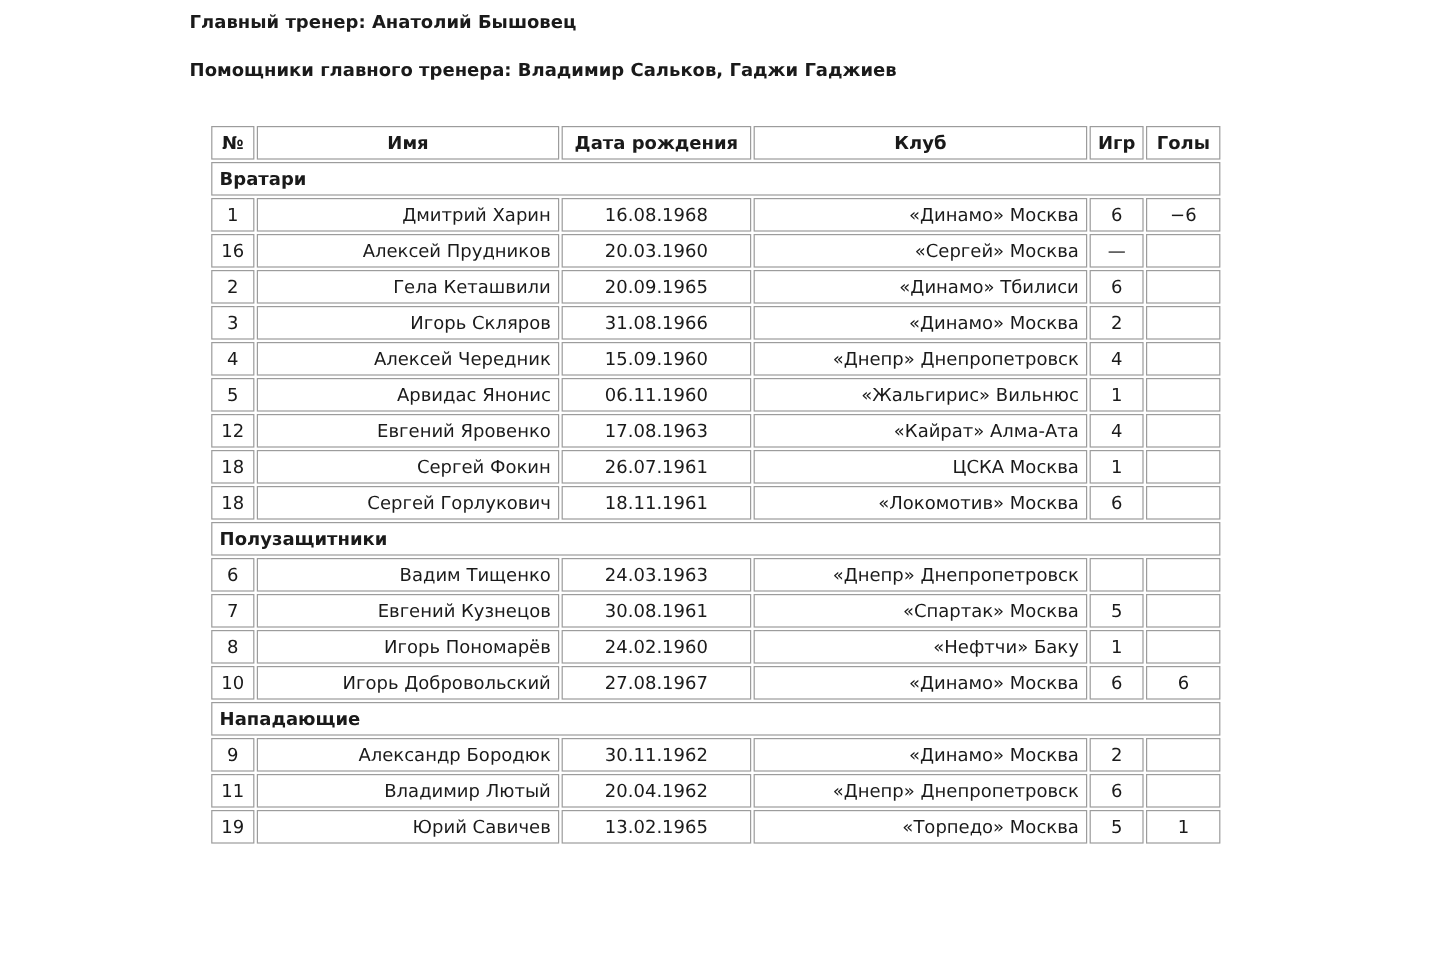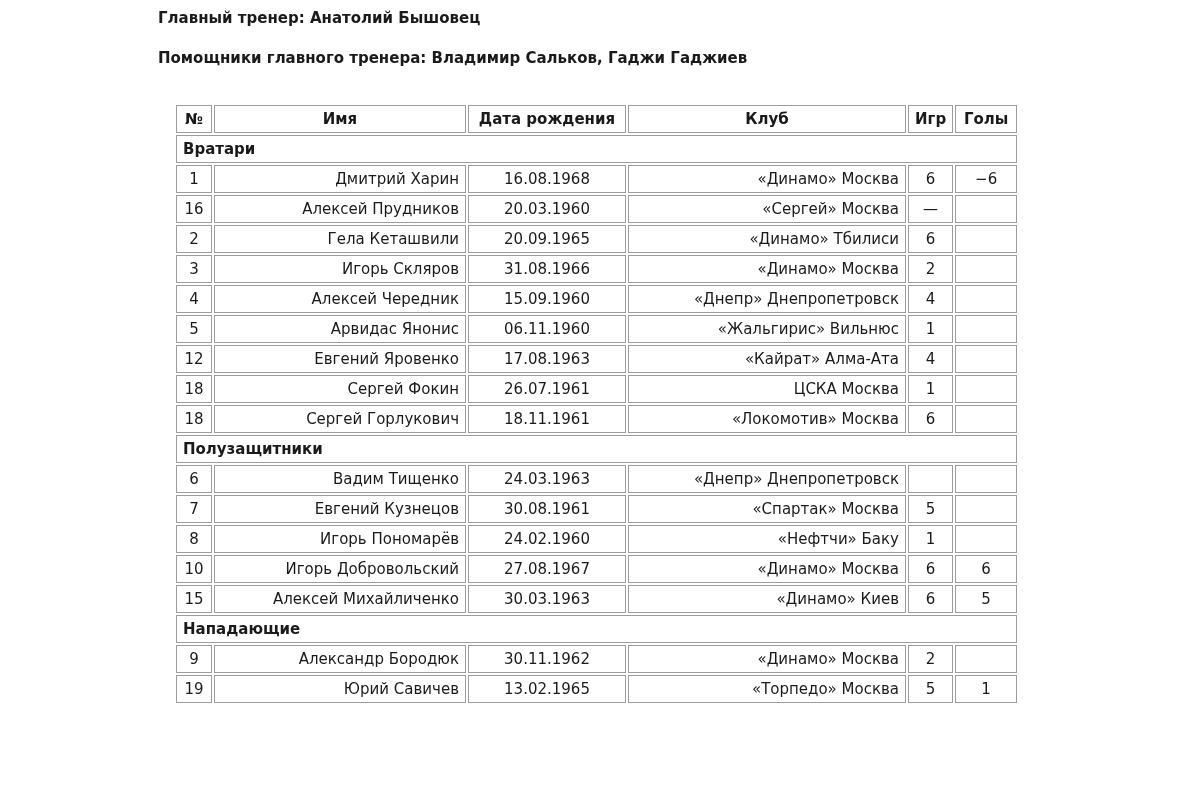--- a/index.html
+++ b/index.html
@@ -178,37 +178,37 @@
           <td class="center"></td>
         </tr>
         <tr>
           <td class="center">10</td>
           <td class="left">Игорь Добровольский</td>
           <td class="center">27.08.1967</td>
           <td class="left">«Динамо» Москва</td>
           <td class="center">6</td>
           <td class="center">6</td>
         </tr>
-        <tr>
-          <td class="center">15</td>
-          <td class="left">Алексей Михайличенко</td>
-          <td class="center">30.03.1963</td>
-          <td class="left">«Динамо» Киев</td>
-          <td class="center">6</td>
-          <td class="center">5</td>
-        </tr>
         <tr class="section-row">
           <td colspan="6">Нападающие</td>
         </tr>
         <tr>
           <td class="center">9</td>
           <td class="left">Александр Бородюк</td>
           <td class="center">30.11.1962</td>
           <td class="left">«Динамо» Москва</td>
           <td class="center">2</td>
+          <td class="center"></td>
+        </tr>
+        <tr>
+          <td class="center">11</td>
+          <td class="left">Владимир Лютый</td>
+          <td class="center">20.04.1962</td>
+          <td class="left">«Днепр» Днепропетровск</td>
+          <td class="center">6</td>
           <td class="center"></td>
         </tr>
         <tr>
           <td class="center">19</td>
           <td class="left">Юрий Савичев</td>
           <td class="center">13.02.1965</td>
           <td class="left">«Торпедо» Москва</td>
           <td class="center">5</td>
           <td class="center">1</td>
         </tr>

